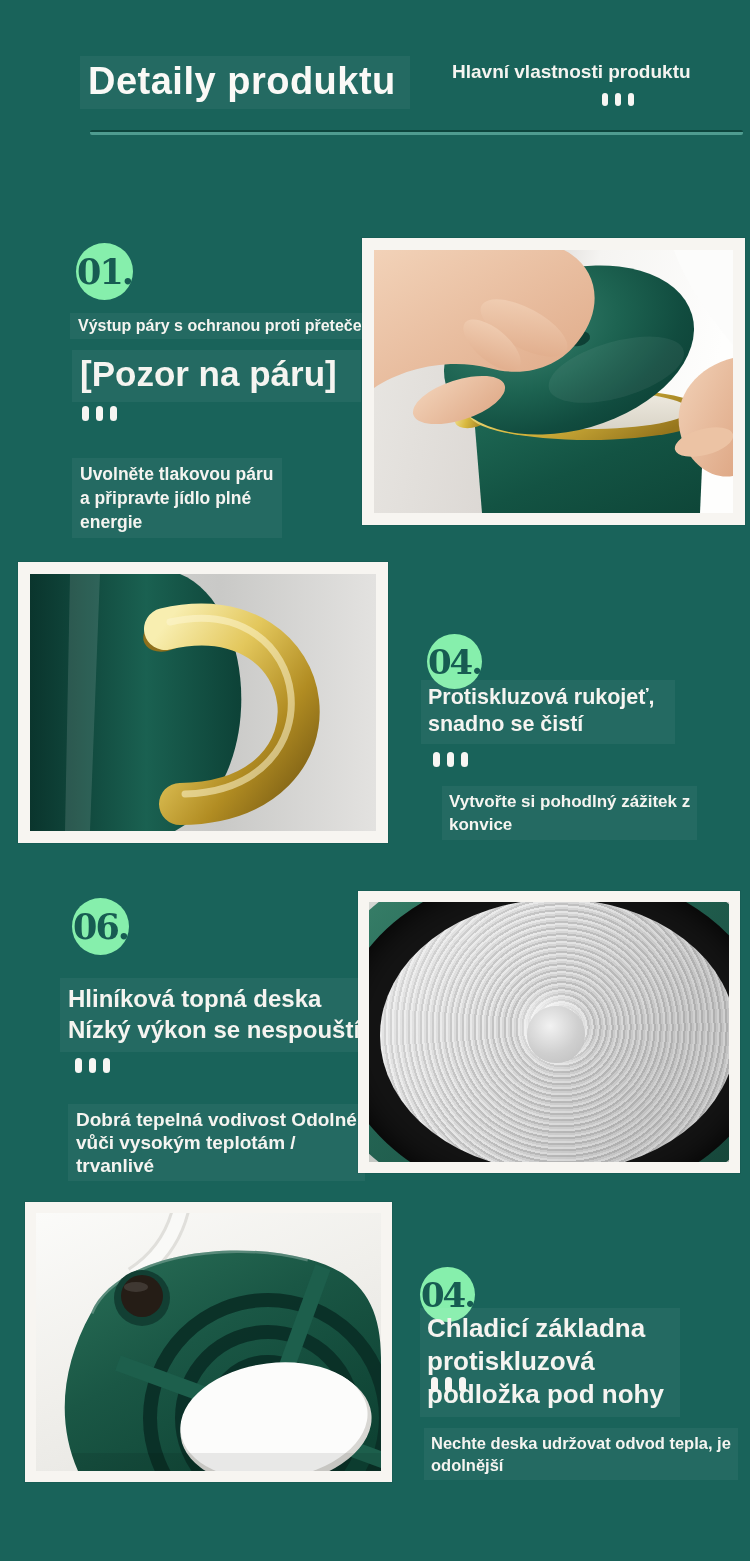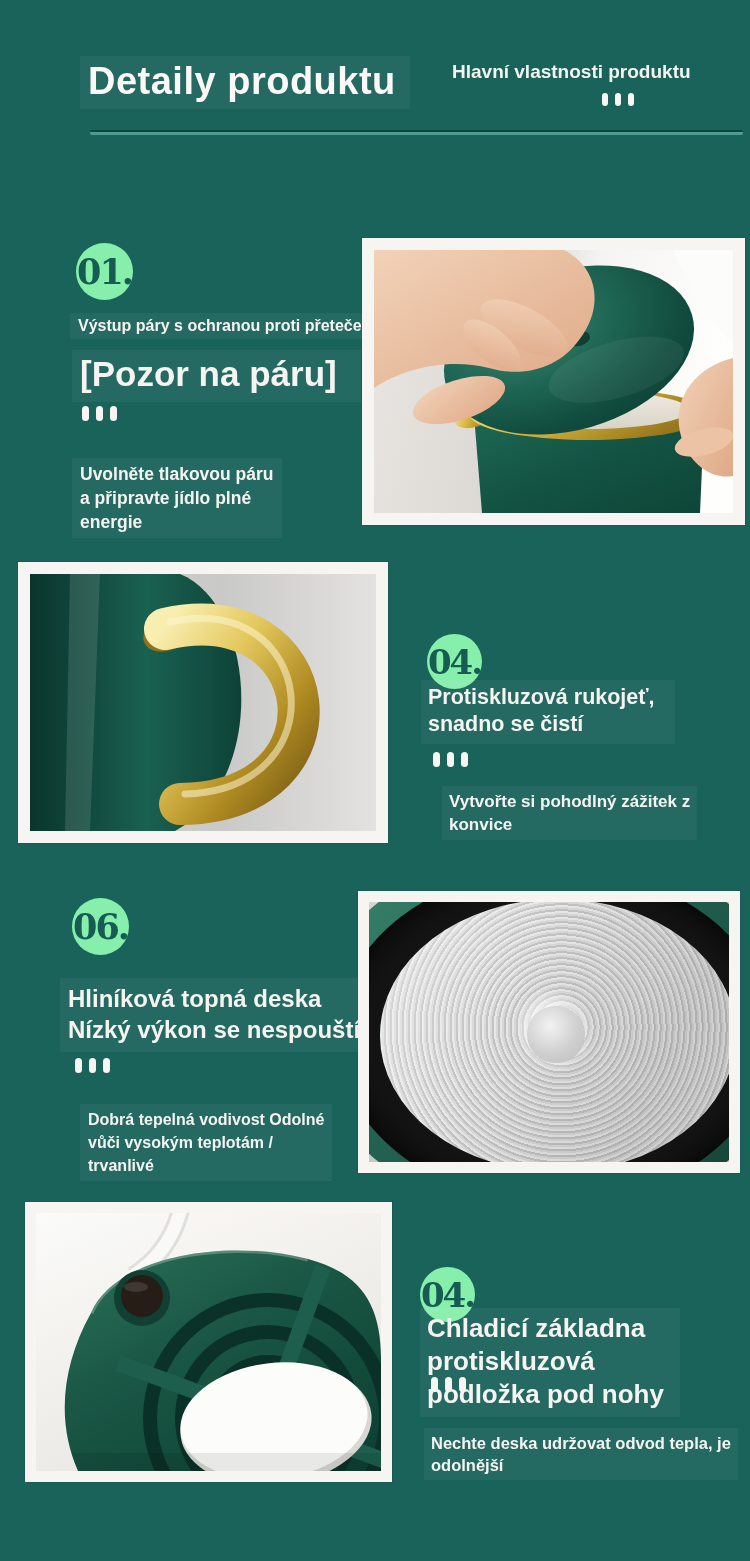--- a/index.html
+++ b/index.html
@@ -50,21 +50,21 @@
   .heading-1{left:72px;top:350px;font-size:35px;font-weight:700;padding:4px 24px 8px 8px;}
   .dots-1{left:82px;top:406px;}
   .body-1{left:72px;top:458px;font-size:17.5px;line-height:24px;font-weight:700;padding:4px 8px;}
 
   .heading-2{left:421px;top:680px;font-size:21.5px;line-height:27px;font-weight:700;padding:4px 20px 6px 7px;}
   .dots-2{left:433px;top:752px;}
   .body-2{left:424px;top:786px;font-size:17px;line-height:23px;font-weight:700;padding:4px 7px;margin-left:18px;}
 
   .heading-3{left:60px;top:978px;font-size:24px;line-height:31px;font-weight:700;padding:5px 18px 7px 8px;}
   .dots-3{left:75px;top:1058px;}
-  .body-3{left:80px;top:1104px;font-size:16px;line-height:23px;font-weight:700;padding:4px 8px;}
+  .body-3{left:68px;top:1104px;font-size:19px;line-height:23px;font-weight:700;padding:4px 8px;}
 
   .heading-4{left:420px;top:1308px;font-size:26px;line-height:33px;font-weight:700;padding:4px 16px 6px 7px;z-index:2;}
   .dots-4{left:431px;top:1377px;z-index:1;}
   .body-4{left:424px;top:1428px;font-size:16.5px;line-height:22px;font-weight:700;padding:4px 7px;}
 
   
   .card{
     background:#F7F5F1;box-sizing:border-box;
     box-shadow:0 0 0 1px rgba(0,0,0,0.05);
   }

